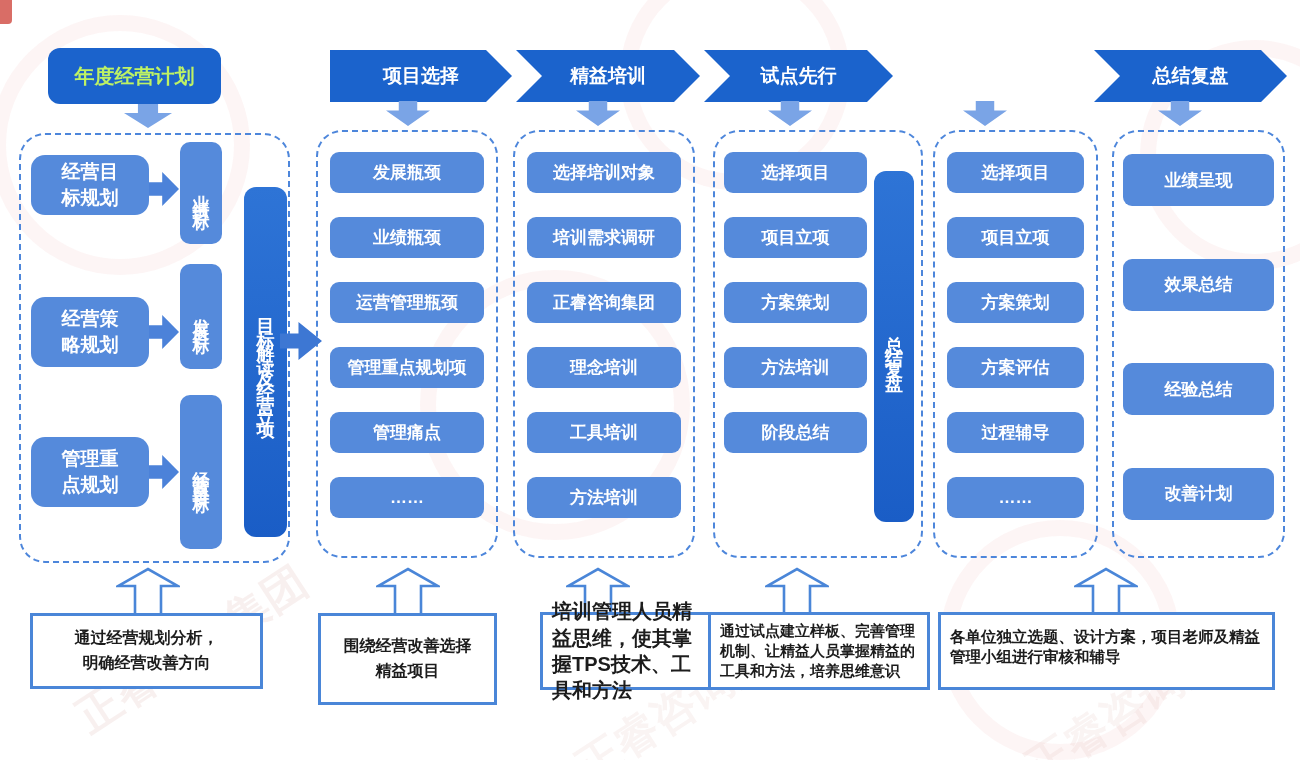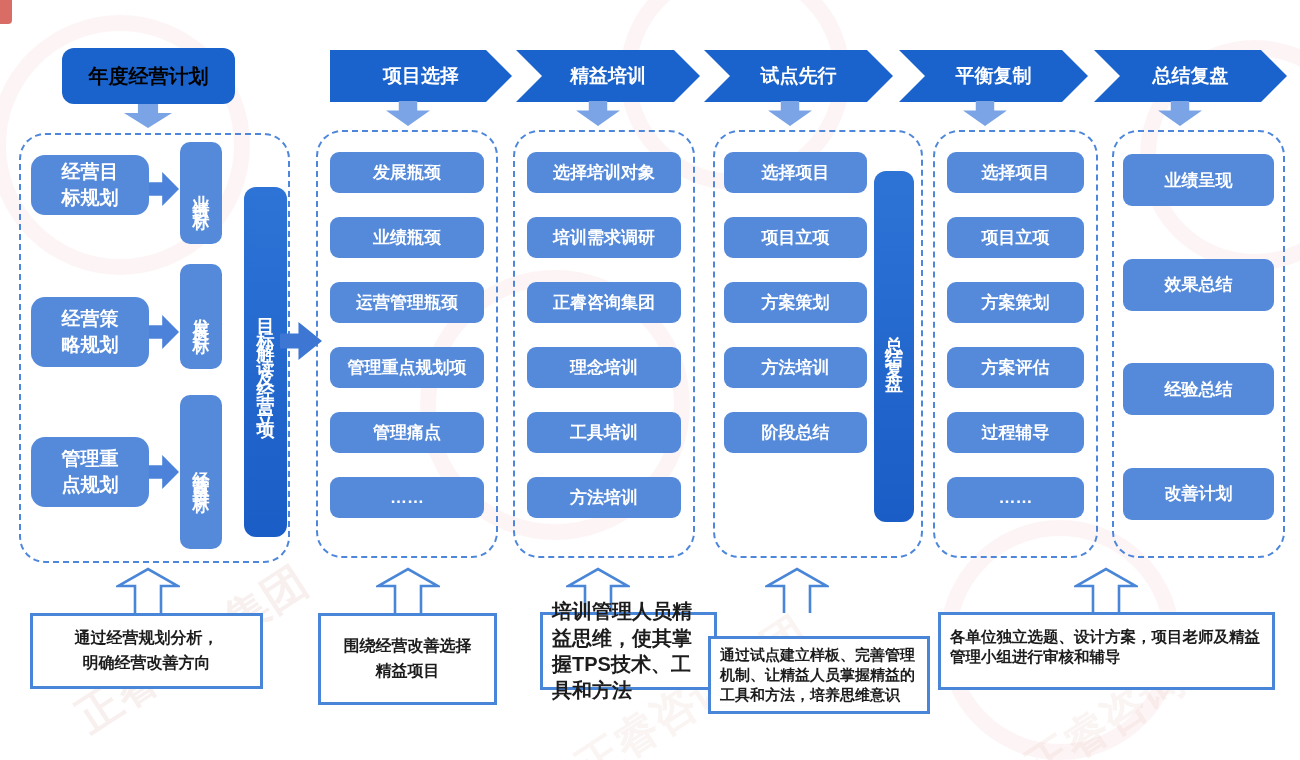--- a/index.html
+++ b/index.html
@@ -15,22 +15,22 @@
   html,body{background:#fff;}
   body{font-family:"Liberation Sans","DejaVu Sans",sans-serif;}
   #canvas{position:relative;width:1300px;height:760px;background:#fff;overflow:hidden;}
 
   
   .wm-circle{position:absolute;border:16px solid rgba(232,118,108,0.07);border-radius:50%;}
   .wm-text{position:absolute;font-weight:bold;font-size:44px;color:rgba(190,105,95,0.10);transform:rotate(-33deg);white-space:nowrap;}
   .wm-corner{position:absolute;left:0;top:0;width:12px;height:24px;background:#cf4940;border-radius:0 0 4px 0;opacity:.8;}
 
   
-  .title-box{position:absolute;left:62px;top:48px;width:173px;height:56px;background:var(--primary);
-    border-radius:12px;color:#000000;font-size:20px;font-weight:bold;display:flex;align-items:center;justify-content:center;}
+  .title-box{position:absolute;left:48px;top:48px;width:173px;height:56px;background:var(--primary);
+    border-radius:12px;color:#bef264;font-size:20px;font-weight:bold;display:flex;align-items:center;justify-content:center;}
 
   
   .chev{position:absolute;top:50px;height:52px;background:var(--primary);color:#fff;font-size:19px;font-weight:bold;
     display:flex;align-items:center;justify-content:center;padding-right:22px;}
   .chev.first{clip-path:polygon(0 0, calc(100% - 26px) 0, 100% 50%, calc(100% - 26px) 100%, 0 100%);padding-left:22px;}
   .chev.notch{clip-path:polygon(0 0, calc(100% - 26px) 0, 100% 50%, calc(100% - 26px) 100%, 0 100%, 26px 50%);padding-left:22px;}
 
   
   .dn-arrow{position:absolute;background:var(--chevron-arrow);
     clip-path:polygon(29% 0, 71% 0, 71% 38%, 100% 38%, 50% 100%, 0 38%, 29% 38%);}
@@ -82,21 +82,20 @@
   <div class="wm-text" style="left:560px;top:670px;opacity:.75;">正睿咨询集团</div>
   <div class="wm-text" style="left:1010px;top:670px;opacity:.75;">正睿咨询集团</div>
   <div class="wm-corner"></div>
 
   <div class="title-box">年度经营计划</div>
   <div class="dn-arrow" style="left:124px;top:104px;width:48px;height:24px;"></div>
 
   <div class="chev first" style="left:330px;width:182px;">项目选择</div>
   <div class="chev notch" style="left:516px;width:184px;">精益培训</div>
   <div class="chev notch" style="left:704px;width:189px;">试点先行</div>
-  <div class="chev notch" style="left:899px;width:189px;">平衡复制</div>
   <div class="chev notch" style="left:1094px;width:193px;">总结复盘</div>
 
   <div class="dn-arrow" style="left:386px;top:101px;width:44px;height:25px;"></div>
   <div class="dn-arrow" style="left:576px;top:101px;width:44px;height:25px;"></div>
   <div class="dn-arrow" style="left:768px;top:101px;width:44px;height:25px;"></div>
   <div class="dn-arrow" style="left:963px;top:101px;width:44px;height:25px;"></div>
   <div class="dn-arrow" style="left:1158px;top:101px;width:44px;height:25px;"></div>
 
   <div class="panel" style="left:19px;top:133px;width:271px;height:430px;">
     <div class="srcbox" style="top:20px;height:60px;">
@@ -195,20 +194,20 @@
       <div class="txt">通过经营规划分析，
 明确经营改善方向</div>
     </div>
   <div class="note center" style="left:318px;top:613px;width:179px;height:92px;">
       <div class="txt">围绕经营改善选择
 精益项目</div>
     </div>
   <div class="note left" style="left:540px;top:612px;width:177px;height:78px;font-size:20px;">
       <div class="txt">培训管理人员精益思维，使其掌握TPS技术、工具和方法</div>
     </div>
-  <div class="note left" style="left:708px;top:612px;width:222px;height:78px;margin-top:24px;">
+  <div class="note left" style="left:708px;top:612px;width:222px;height:78px;">
       <div class="txt">通过试点建立样板、完善管理机制、让精益人员掌握精益的工具和方法，培养思维意识</div>
     </div>
   <div class="note left" style="left:938px;top:612px;width:337px;height:78px;align-items:flex-start;padding-top:12px;font-size:15.5px;">
       <div class="txt">各单位独立选题、设计方案，项目老师及精益管理小组进行审核和辅导</div>
     </div>
 
 </div>
 
 </body></html>

